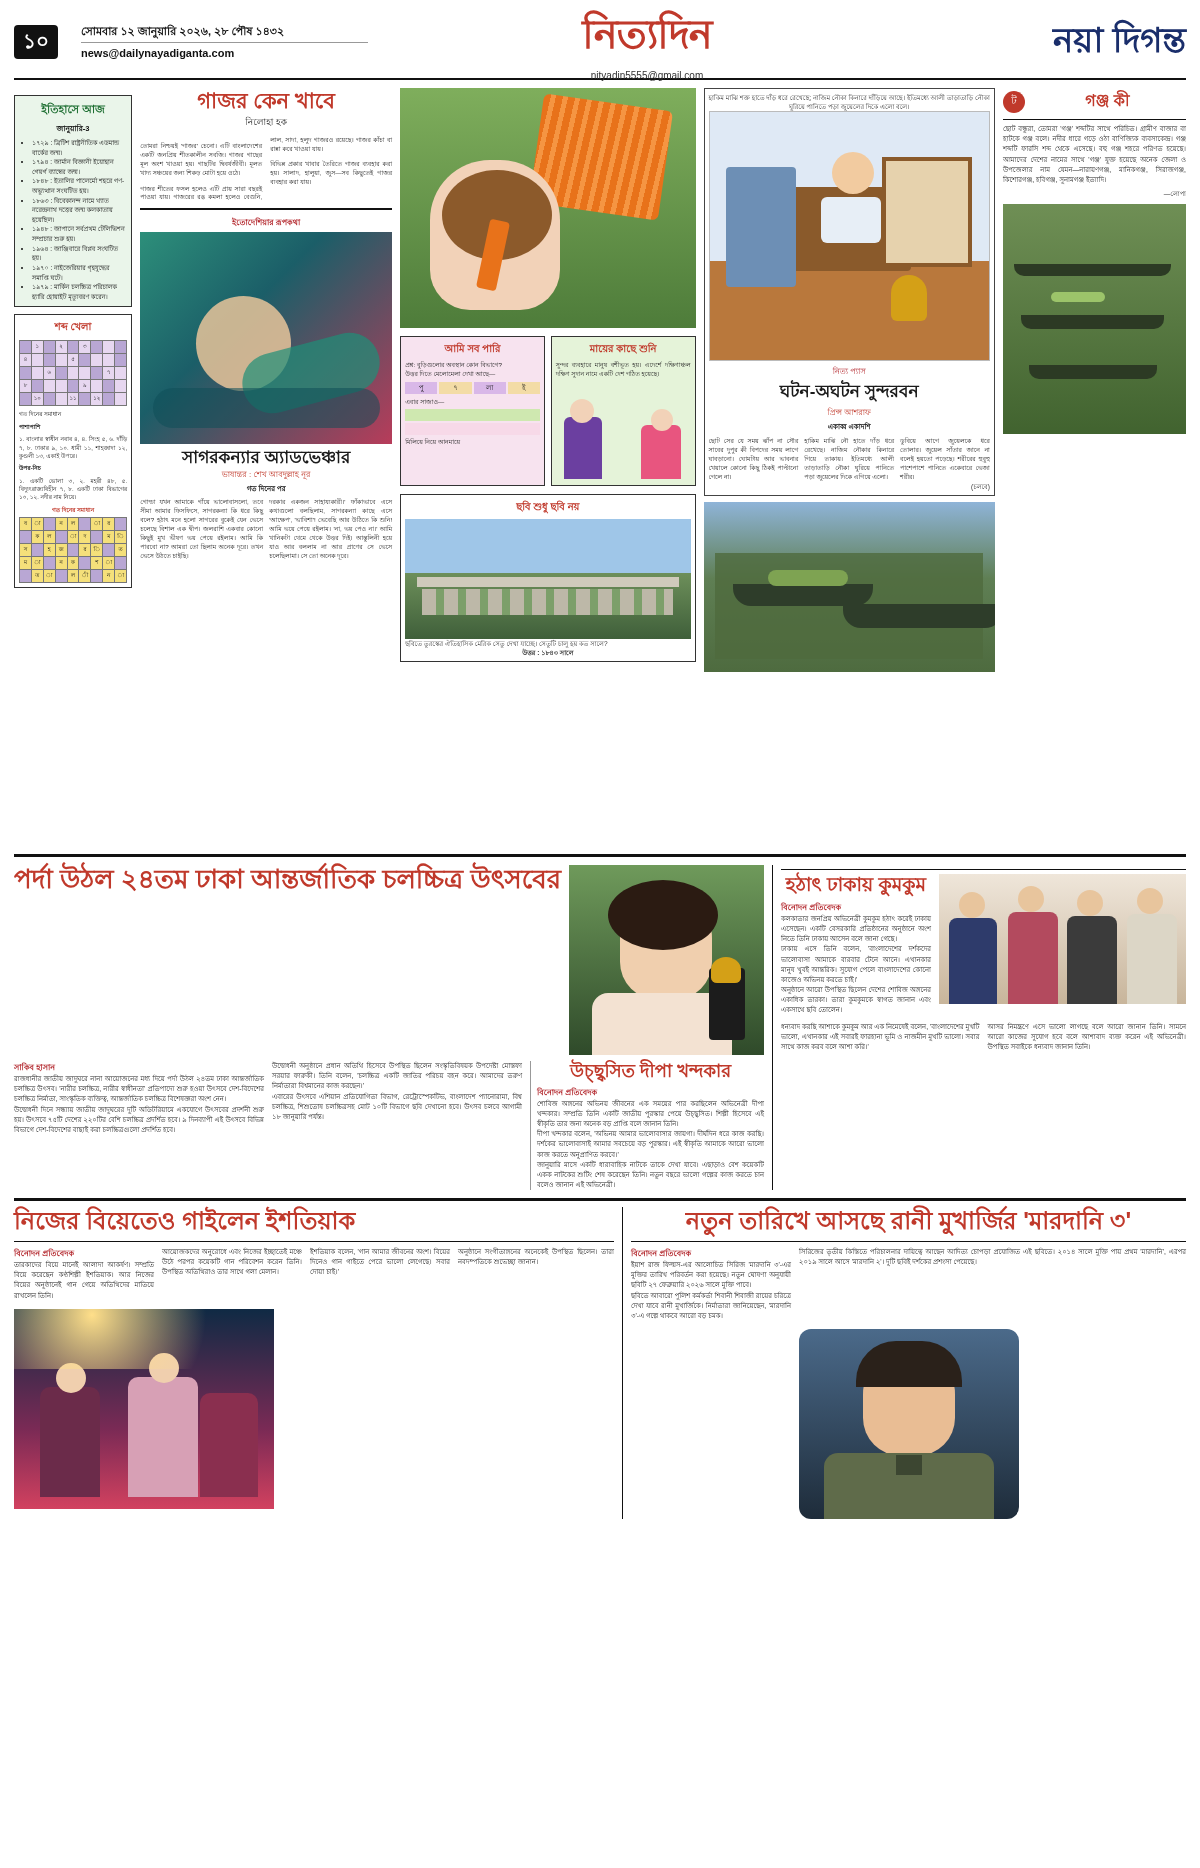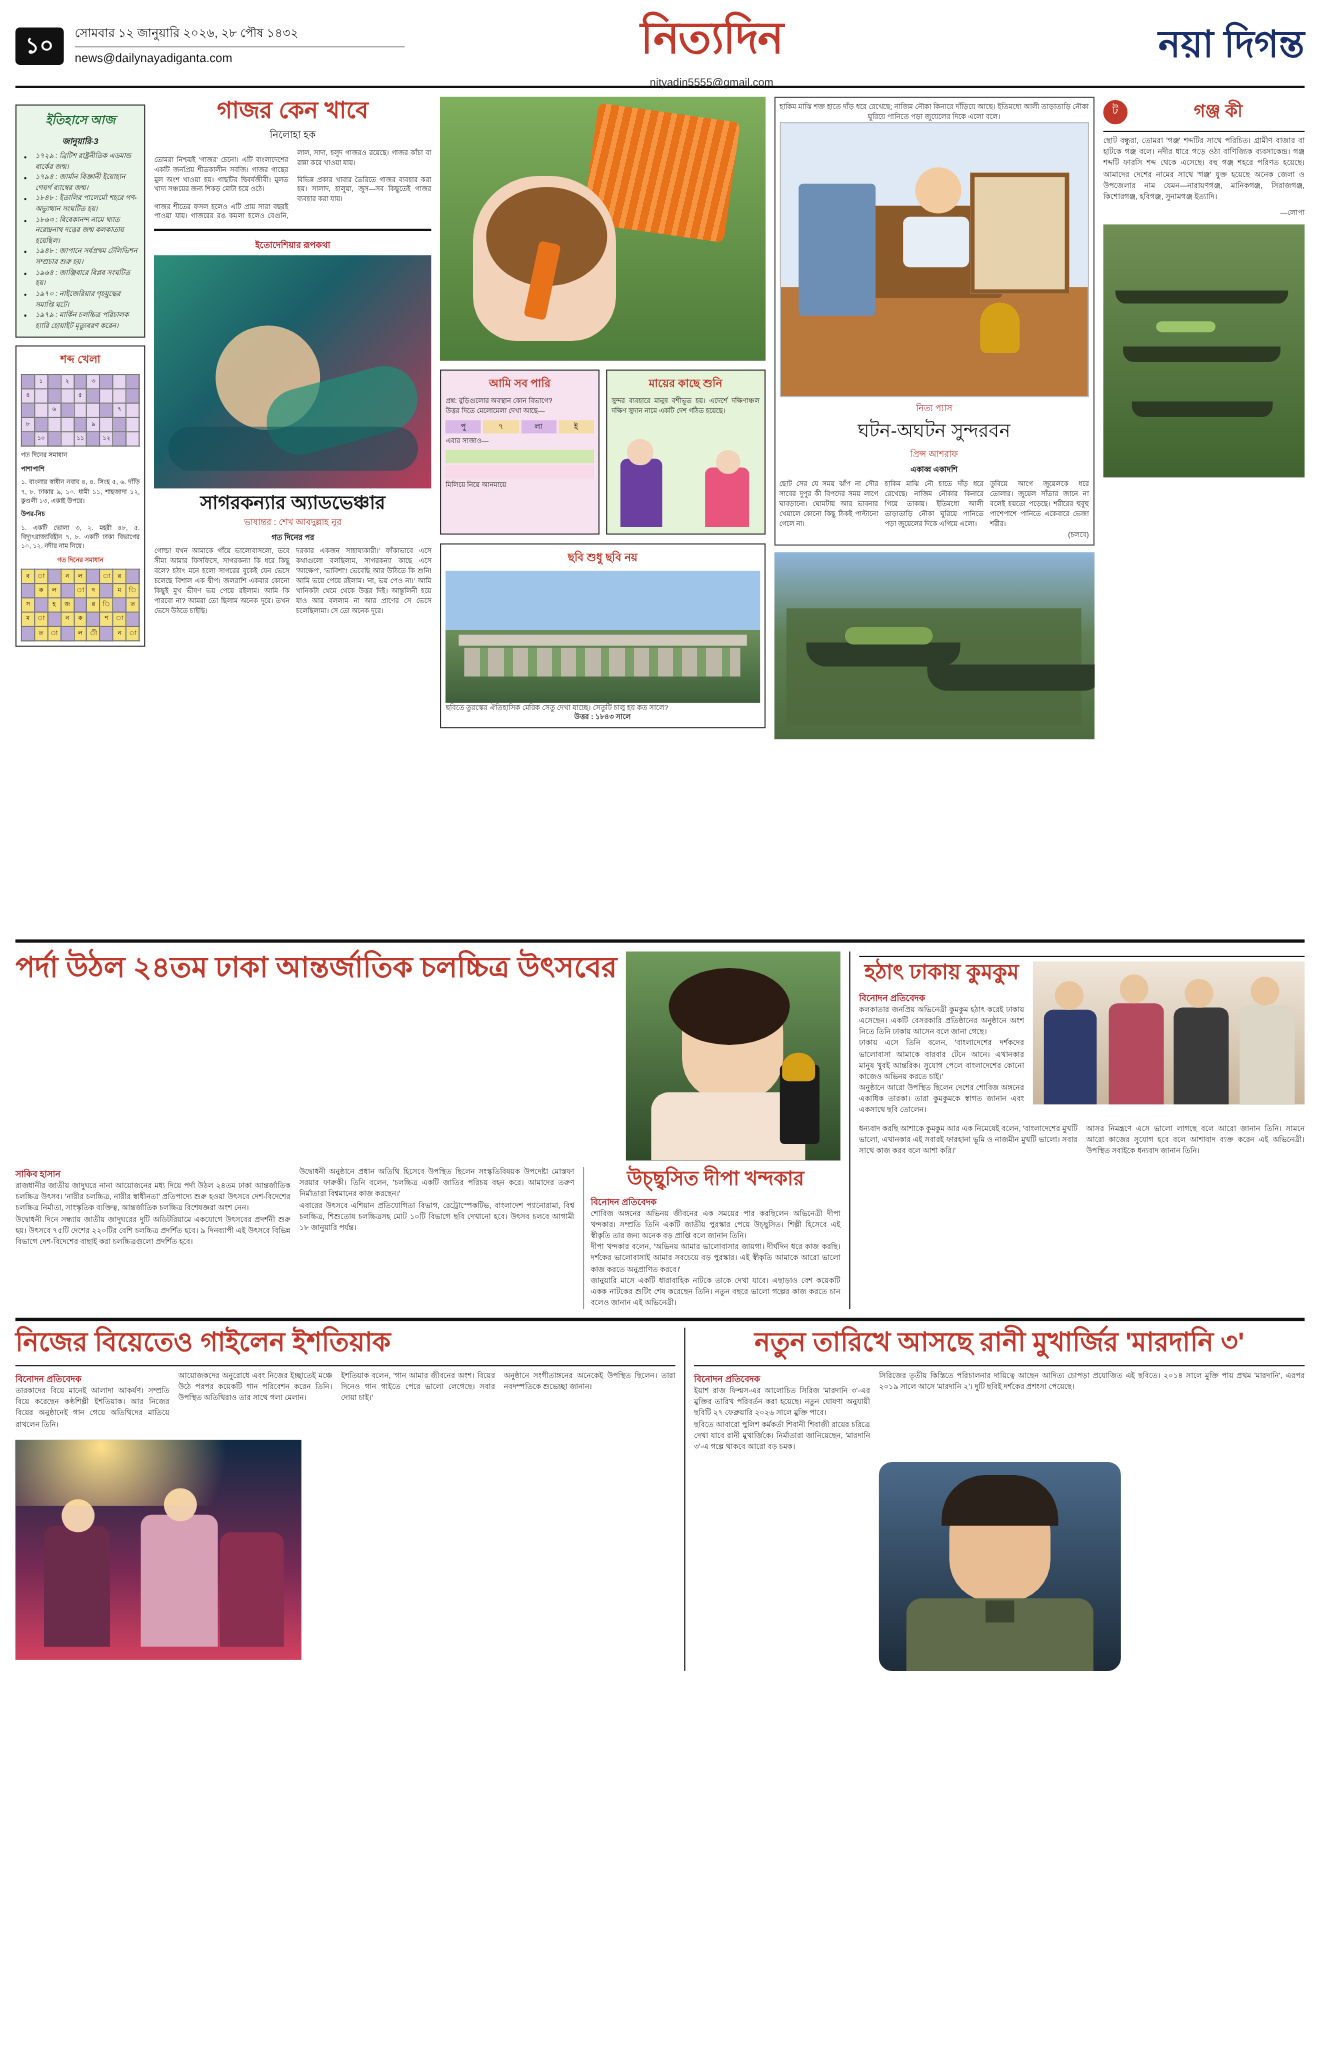--- a/index.html
+++ b/index.html
@@ -13,21 +13,21 @@
     overflow:hidden;
   }
   .page { position:relative; width:1200px; height:1868px; padding:10px 14px; }
 
   
   .masthead { display:flex; align-items:center; height:70px; border-bottom:2px solid #111; padding-bottom:4px; }
   .pagenum {
     width:44px; height:34px; border-radius:4px; background:#111; color:#fff;
     display:flex; align-items:center; justify-content:center; font-size:20px; font-weight:bold;
   }
-  .mast-left { width:310px; padding-left:10px; font-size:11px; line-height:1.5; }
+  .mast-left { width:310px; padding-left:23px; font-size:11px; line-height:1.5;font-weight:bold; }
   .mast-left .date { border-bottom:1px solid #999; padding-bottom:2px; margin-bottom:2px; }
   .mast-center { flex:1; text-align:center; }
   .mast-center .logo { font-size:40px; font-weight:bold; color:#c0392b; letter-spacing:-1px; }
   .mast-center .mailid { font-size:10px; color:#333; }
   .mast-right { width:260px; text-align:right; }
   .mast-right .brand { font-size:34px; font-weight:bold; color:#1a2e6b; }
 
   
   .rule { border-top:1px solid #111; }
   .thick-rule { border-top:3px solid #111; }
@@ -43,21 +43,21 @@
   .col-b { width:256px; }
   .col-c { width:300px; }
   .col-d { width:296px; }
   .col-e { width:186px; }
 
   
   .hadis { border:1px solid #333; padding:5px; background:#fdfdfb; }
   .hadis h4 { margin:0 0 4px 0; text-align:center; font-size:11px; color:#c0392b; }
   .hadis .sig { text-align:right; font-size:7px; margin-top:4px; }
 
-  .history { border:1px solid #333; margin-top:7px; background:#eaf5ea; padding:5px;font-style:italic; }
+  .history { border:1px solid #333; margin-top:7px; background:#eaf5ea; padding:5px; }
   .history h4 { margin:0 0 3px; text-align:center; font-size:11px; color:#1f6f33; }
   .history .subh { text-align:center; font-size:7.5px; margin-bottom:3px; font-weight:bold;}
   .history ul { margin:0; padding-left:12px; }
   .history li { font-size:6.4px; line-height:1.5; }
 
   .puzzle { border:1px solid #333; margin-top:7px; padding:4px; }
   .puzzle h4 { margin:0 0 4px; text-align:center; font-size:10px; color:#c0392b; }
   table.grid { border-collapse:collapse; width:100%; }
   table.grid td { border:1px solid #777; width:11.1%; height:13px; font-size:5.5px; text-align:center; vertical-align:middle; }
   .cell-dark { background:#b9a7d4; }
@@ -74,21 +74,21 @@
   .minibox { border:1px solid #333; padding:4px; }
   .minibox h5 { margin:0 0 3px; text-align:center; font-size:10px; color:#c0392b; }
 
   .mag-pink { background:#f7e3ef; }
   .mag-green { background:#e5f3d9; }
 
   
   .cartoon { background:#dfe9f5; height:250px; position:relative; overflow:hidden; border:1px solid #bbb;}
   .ser-head { text-align:center; }
   .ser-head .kicker { font-size:8px; color:#b3272d; }
-  .ser-head .t { font-size:17px; font-weight:normal; color:#1a1a1a; }
+  .ser-head .t { font-size:17px; font-weight:bold; color:#1a1a1a; }
   .ser-head .a { font-size:8px; color:#c0392b; }
 
   
   .entzone { display:flex; gap:8px; margin-top:8px; }
   .ent-logo { font-size:30px; font-weight:bold; color:#c0392b; }
 
   .headline-big { font-size:26px; font-weight:bold; color:#c0392b; line-height:1.15; text-align:center; }
   .headline-mid { font-size:20px; font-weight:bold; color:#c0392b; line-height:1.2; text-align:center; }
 
   .imgph { position:relative; overflow:hidden; background:#d8d8d8; }

